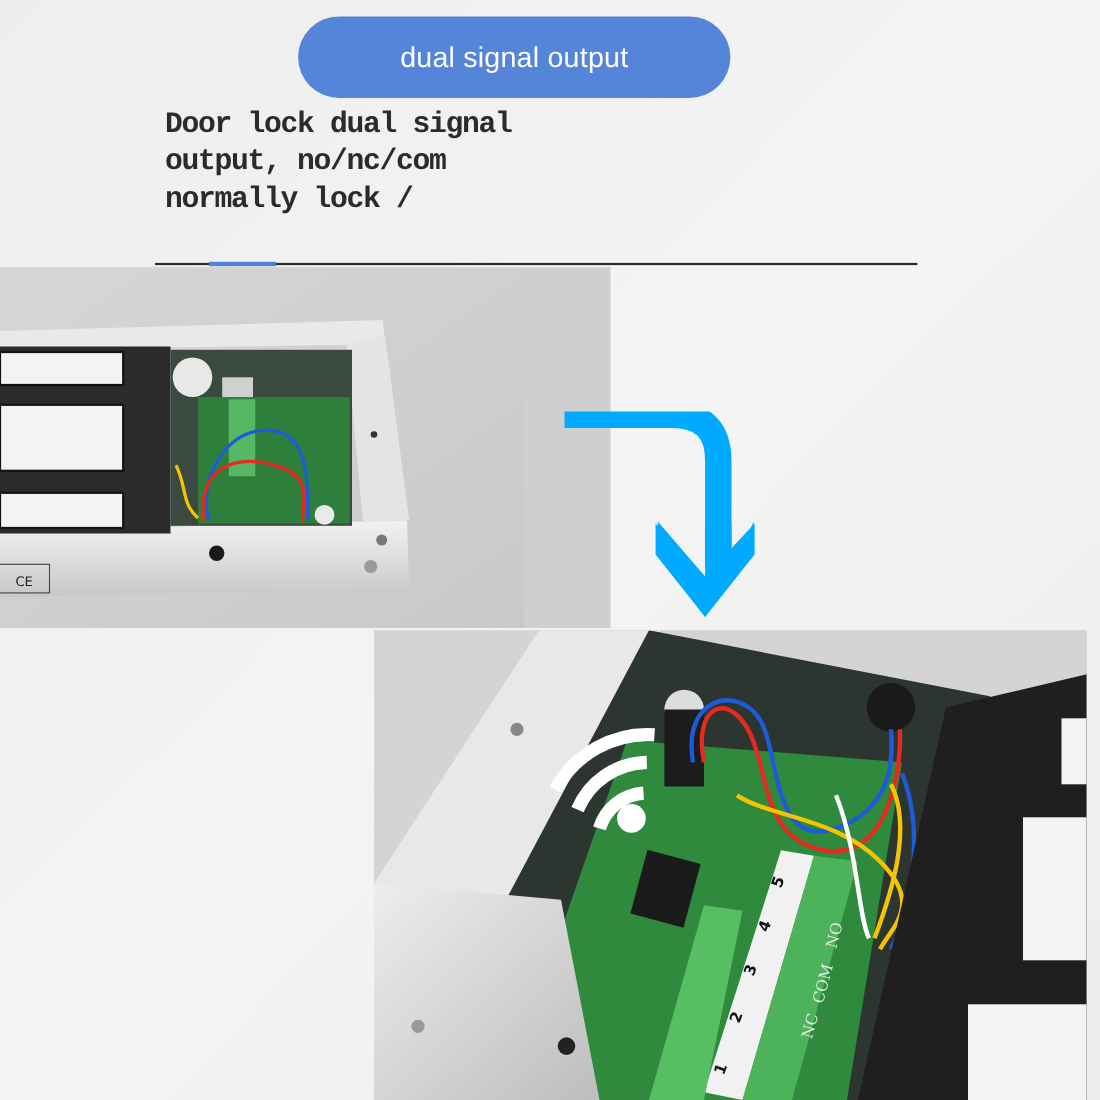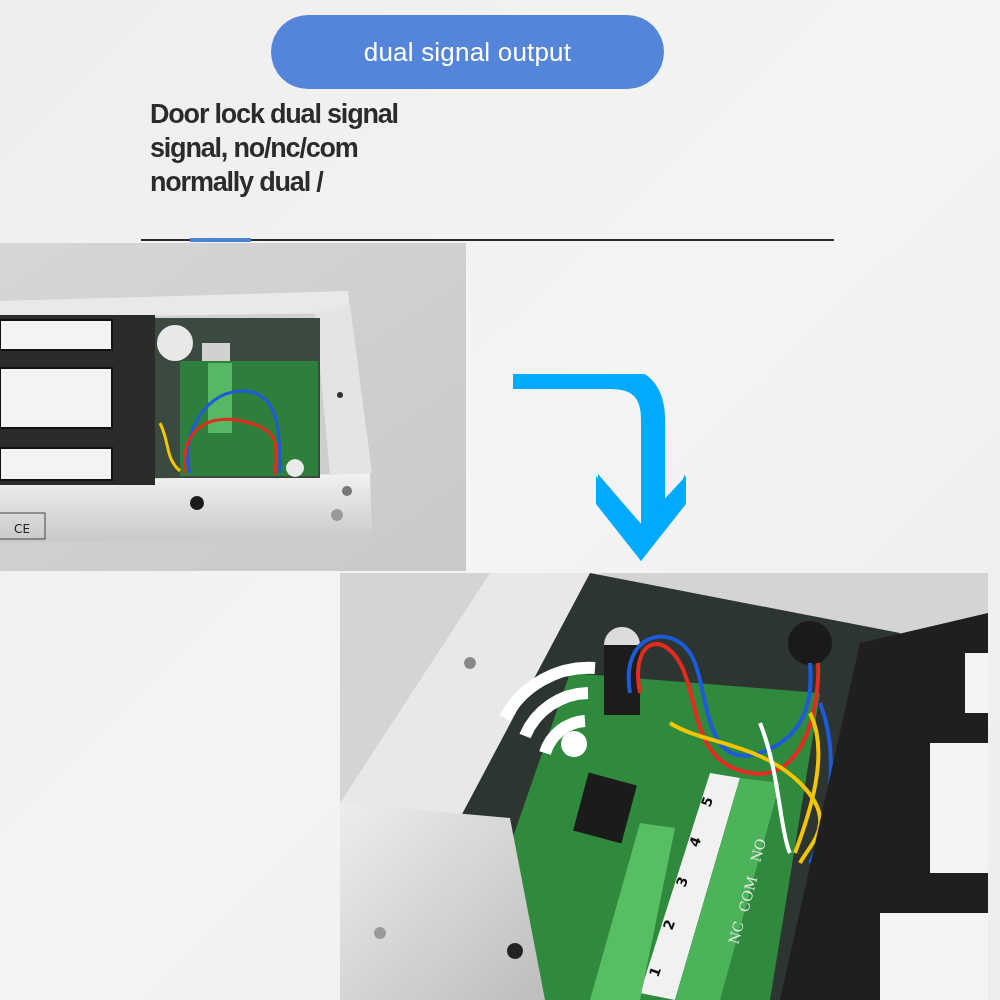--- a/index.html
+++ b/index.html
@@ -2,42 +2,42 @@
 <html><head>
 <meta charset="utf-8">
 <style>
   html,body{margin:0;padding:0;}
   body{width:1000px;height:1000px;position:relative;overflow:hidden;
     background:linear-gradient(135deg,#eeeeee 0%,#f4f4f4 50%,#ededed 100%);
     font-family:"Liberation Sans","DejaVu Sans",sans-serif;}
   .pill{position:absolute;left:271px;top:15px;width:393px;height:74px;border-radius:37px;
     background:#5585d8;color:#fff;display:flex;align-items:center;justify-content:center;
     font-size:26px;letter-spacing:0.2px;}
-  .desc{position:absolute;left:150px;top:97px;font-family:Liberation Sans, sans-serif;font-weight:bold;
+  .desc{position:absolute;left:150px;top:97px;font-family:Liberation Mono, monospace;font-weight:bold;
     color:#2b2b2b;font-size:27px;line-height:34px;letter-spacing:-1.2px;}
   .desc div{white-space:nowrap;}
   .rule{position:absolute;left:141px;top:239px;width:693px;height:2px;background:#2a2a2a;}
   .rule-accent{position:absolute;left:190px;top:238px;width:61px;height:4px;background:#4f82d6;}
 
   
-  .photo1{position:absolute;left:0;top:243px;width:466px;height:328px;background:#cfcfcf;overflow:hidden;}
+  .photo1{position:absolute;left:0;top:243px;width:555px;height:328px;background:#cfcfcf;overflow:hidden;}
   .photo2{position:absolute;left:340px;top:573px;width:648px;height:427px;background:#d2d2d2;overflow:hidden;}
   .arrow{position:absolute;left:513px;top:374px;width:175px;height:190px;}
 </style>
 </head>
 <body>
 
 <div class="pill">
   <span>dual signal output</span>
 </div>
 
 <div class="desc">
   <div>Door lock dual signal</div>
-  <div>signal, no/nc/com</div>
-  <div>normally dual /</div>
+  <div>output, no/nc/com</div>
+  <div>normally lock /</div>
 </div>
 <div class="rule"></div>
 <div class="rule-accent"></div>
 
 <div class="photo1">
   <svg width="477" height="328" viewBox="0 0 477 328">
     <defs>
       <linearGradient id="bg1" x1="0" y1="0" x2="1" y2="1">
         <stop offset="0" stop-color="#d6d6d6"></stop>
           <stop offset="1" stop-color="#c9c9c9"></stop>

